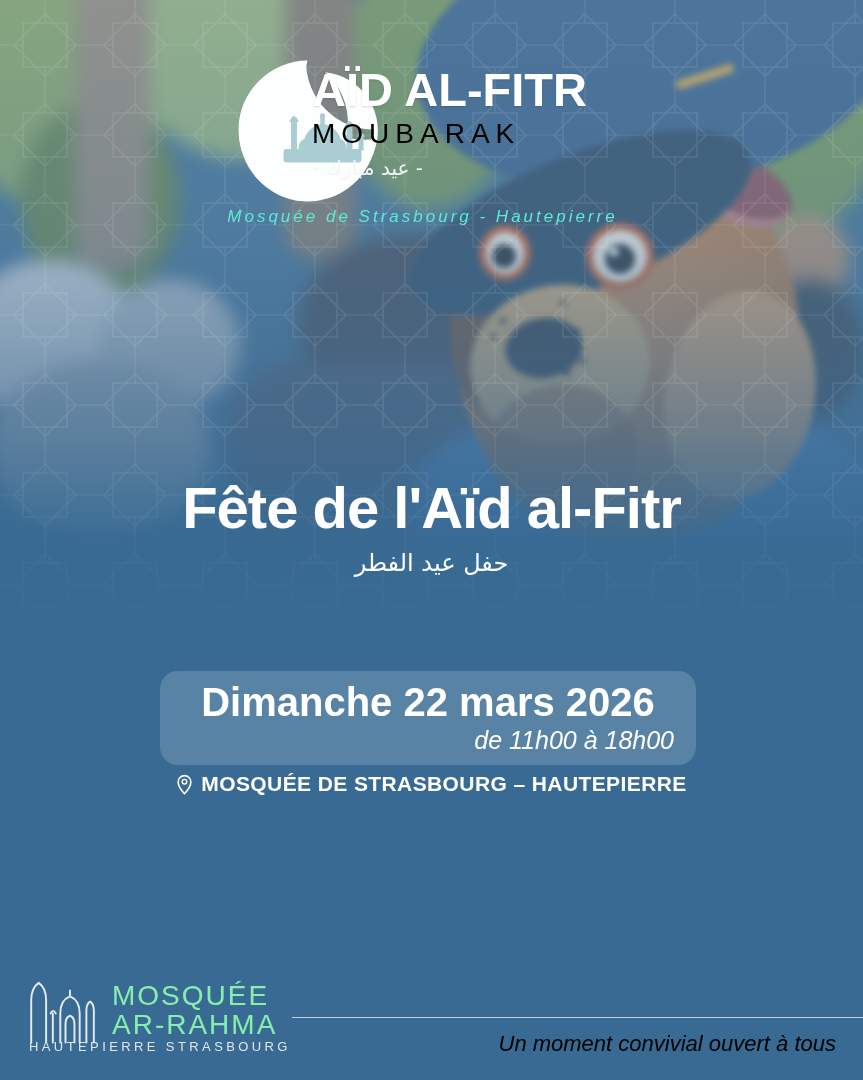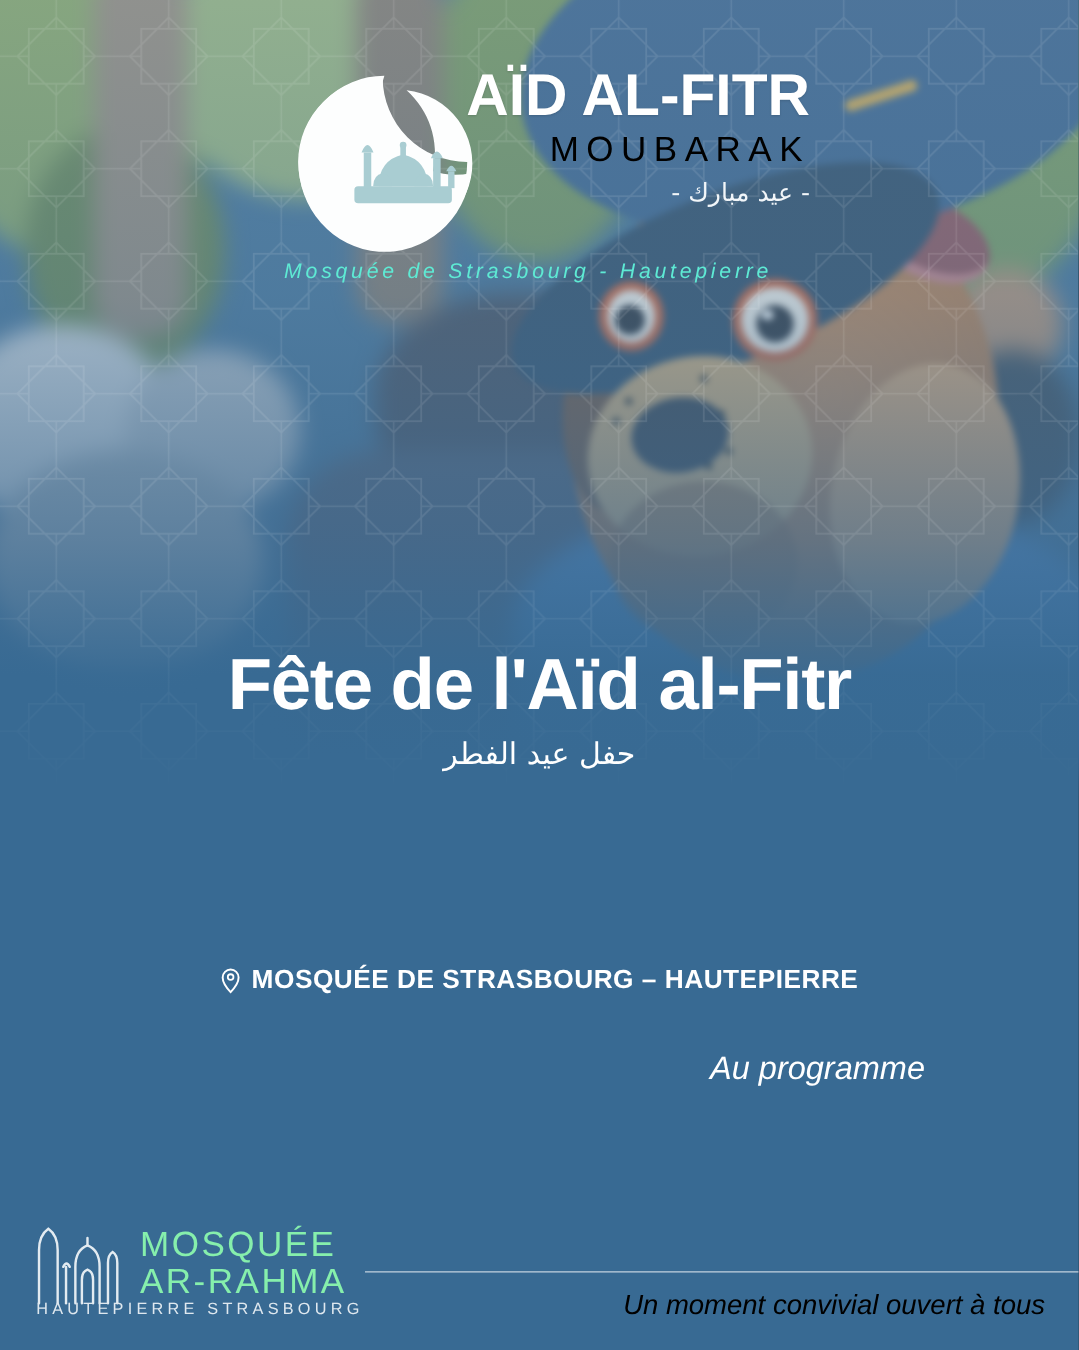--- a/index.html
+++ b/index.html
@@ -58,27 +58,27 @@
       rgba(150,178,198,0.30) 0%,
       rgba(108,145,174,0.42) 22%,
       rgba(70,113,150,0.72) 40%,
       rgba(56,106,147,0.96) 50%,
       #386a93 56%, #386a93 100%);}
   .pattern{position:absolute;left:0;top:0;width:863px;height:640px;opacity:0.10;
     -webkit-mask-image:linear-gradient(180deg,#000 65%,transparent 100%);
     mask-image:linear-gradient(180deg,#000 65%,transparent 100%);}
   
   .crescent{position:absolute;left:233px;top:56px;width:158px;height:150px;}
-  .logo-text{position:absolute;left:312px;top:52px;width:336px;text-align:right;line-height:1;}
+  .logo-text{position:absolute;left:312px;top:66px;width:336px;text-align:left;line-height:1;}
   .logo-title{font-size:47px;font-weight:bold;letter-spacing:0px;text-shadow:0 1px 2px rgba(0,0,0,0.15);}
   .logo-sub{font-size:28px;font-weight:normal;letter-spacing:6px;margin-top:7px;color:#000000;}
   .logo-arabic{font-family:"DejaVu Sans",sans-serif;font-size:20px;margin-top:10px;color:#f2f6f9;}
   .org-line{position:absolute;left:0;top:207px;width:845px;text-align:center;
     font-size:17px;font-style:italic;letter-spacing:3px;color:#5eead4;}
-  .hero{position:absolute;left:0;top:478px;width:863px;text-align:center;line-height:1.05;margin-top:40px;}
+  .hero{position:absolute;left:0;top:478px;width:863px;text-align:center;line-height:1.05;}
   .hero-title{font-size:58px;font-weight:800;letter-spacing:-1px;}
   .hero-sub{font-size:28px;font-style:italic;margin-top:5px;font-weight:500;}
   .hero-arabic{font-family:"DejaVu Sans",sans-serif;font-size:24px;margin-top:12px;}
   .date-box{position:absolute;left:160px;top:671px;width:536px;height:94px;
     background:rgba(255,255,255,0.17);border-radius:18px;}
   .date-main{text-align:center;font-size:40px;font-weight:800;margin-top:9px;letter-spacing:0px;}
   .date-time{text-align:right;padding-right:22px;font-size:25px;font-style:italic;margin-top:1px;font-weight:500;}
   .location-line{position:absolute;left:0;top:772px;width:863px;display:flex;justify-content:center;align-items:center;gap:8px;}
   .location-text{font-size:21px;font-weight:800;letter-spacing:0.4px;}
   .program{position:absolute;left:108px;top:841px;width:632px;text-align:right;line-height:1;}
@@ -174,31 +174,34 @@
     <div class="logo-sub">MOUBARAK</div>
     <div class="logo-arabic">- عيد مبارك -</div>
   </div>
   <div class="org-line">Mosquée de Strasbourg - Hautepierre</div>
 
   <div class="hero">
     <div class="hero-title">Fête de l'Aïd al-Fitr</div>
     <div class="hero-arabic">حفل عيد الفطر</div>
   </div>
 
+  <div class="date-box">
+    <div class="date-main">Dimanche 22 mars 2026</div>
+    <div class="date-time">de 11h00 à 18h00</div>
+  </div>
 
   <div class="location-line">
     <svg width="17" height="23" viewBox="0 0 24 30" xmlns="http://www.w3.org/2000/svg">
       <path d="M12,28 C12,28 3,18.5 3,11.5 a9,9 0 1 1 18,0 C21,18.5 12,28 12,28 Z" fill="none" stroke="#ffffff" stroke-width="2.2"></path>
       <circle cx="12" cy="11" r="3.2" fill="none" stroke="#ffffff" stroke-width="2"></circle>
     </svg>
     <span class="location-text">MOSQUÉE DE STRASBOURG – HAUTEPIERRE</span>
   </div>
 
   <div class="program">
-    <div class="program-label">Au programme</div>
   </div>
 
   <svg class="f-logo-icon" viewBox="0 0 110 100" xmlns="http://www.w3.org/2000/svg">
     <g fill="none" stroke="#e3ebf1" stroke-width="2.6" stroke-linecap="round">
       <path d="M7,95 V38 Q7,22 17,15 Q27,22 27,38 V95"></path>
       <path d="M36,95 V56"></path>
       <path d="M33,56 q3.5,-7 7,0"></path>
       <path d="M46,95 V56 Q46,38 59,33 Q72,38 72,56 V95"></path>
       <path d="M59,33 V25"></path>
       <path d="M53,95 V70 Q53,61 59,59 Q65,61 65,70 V95"></path>

